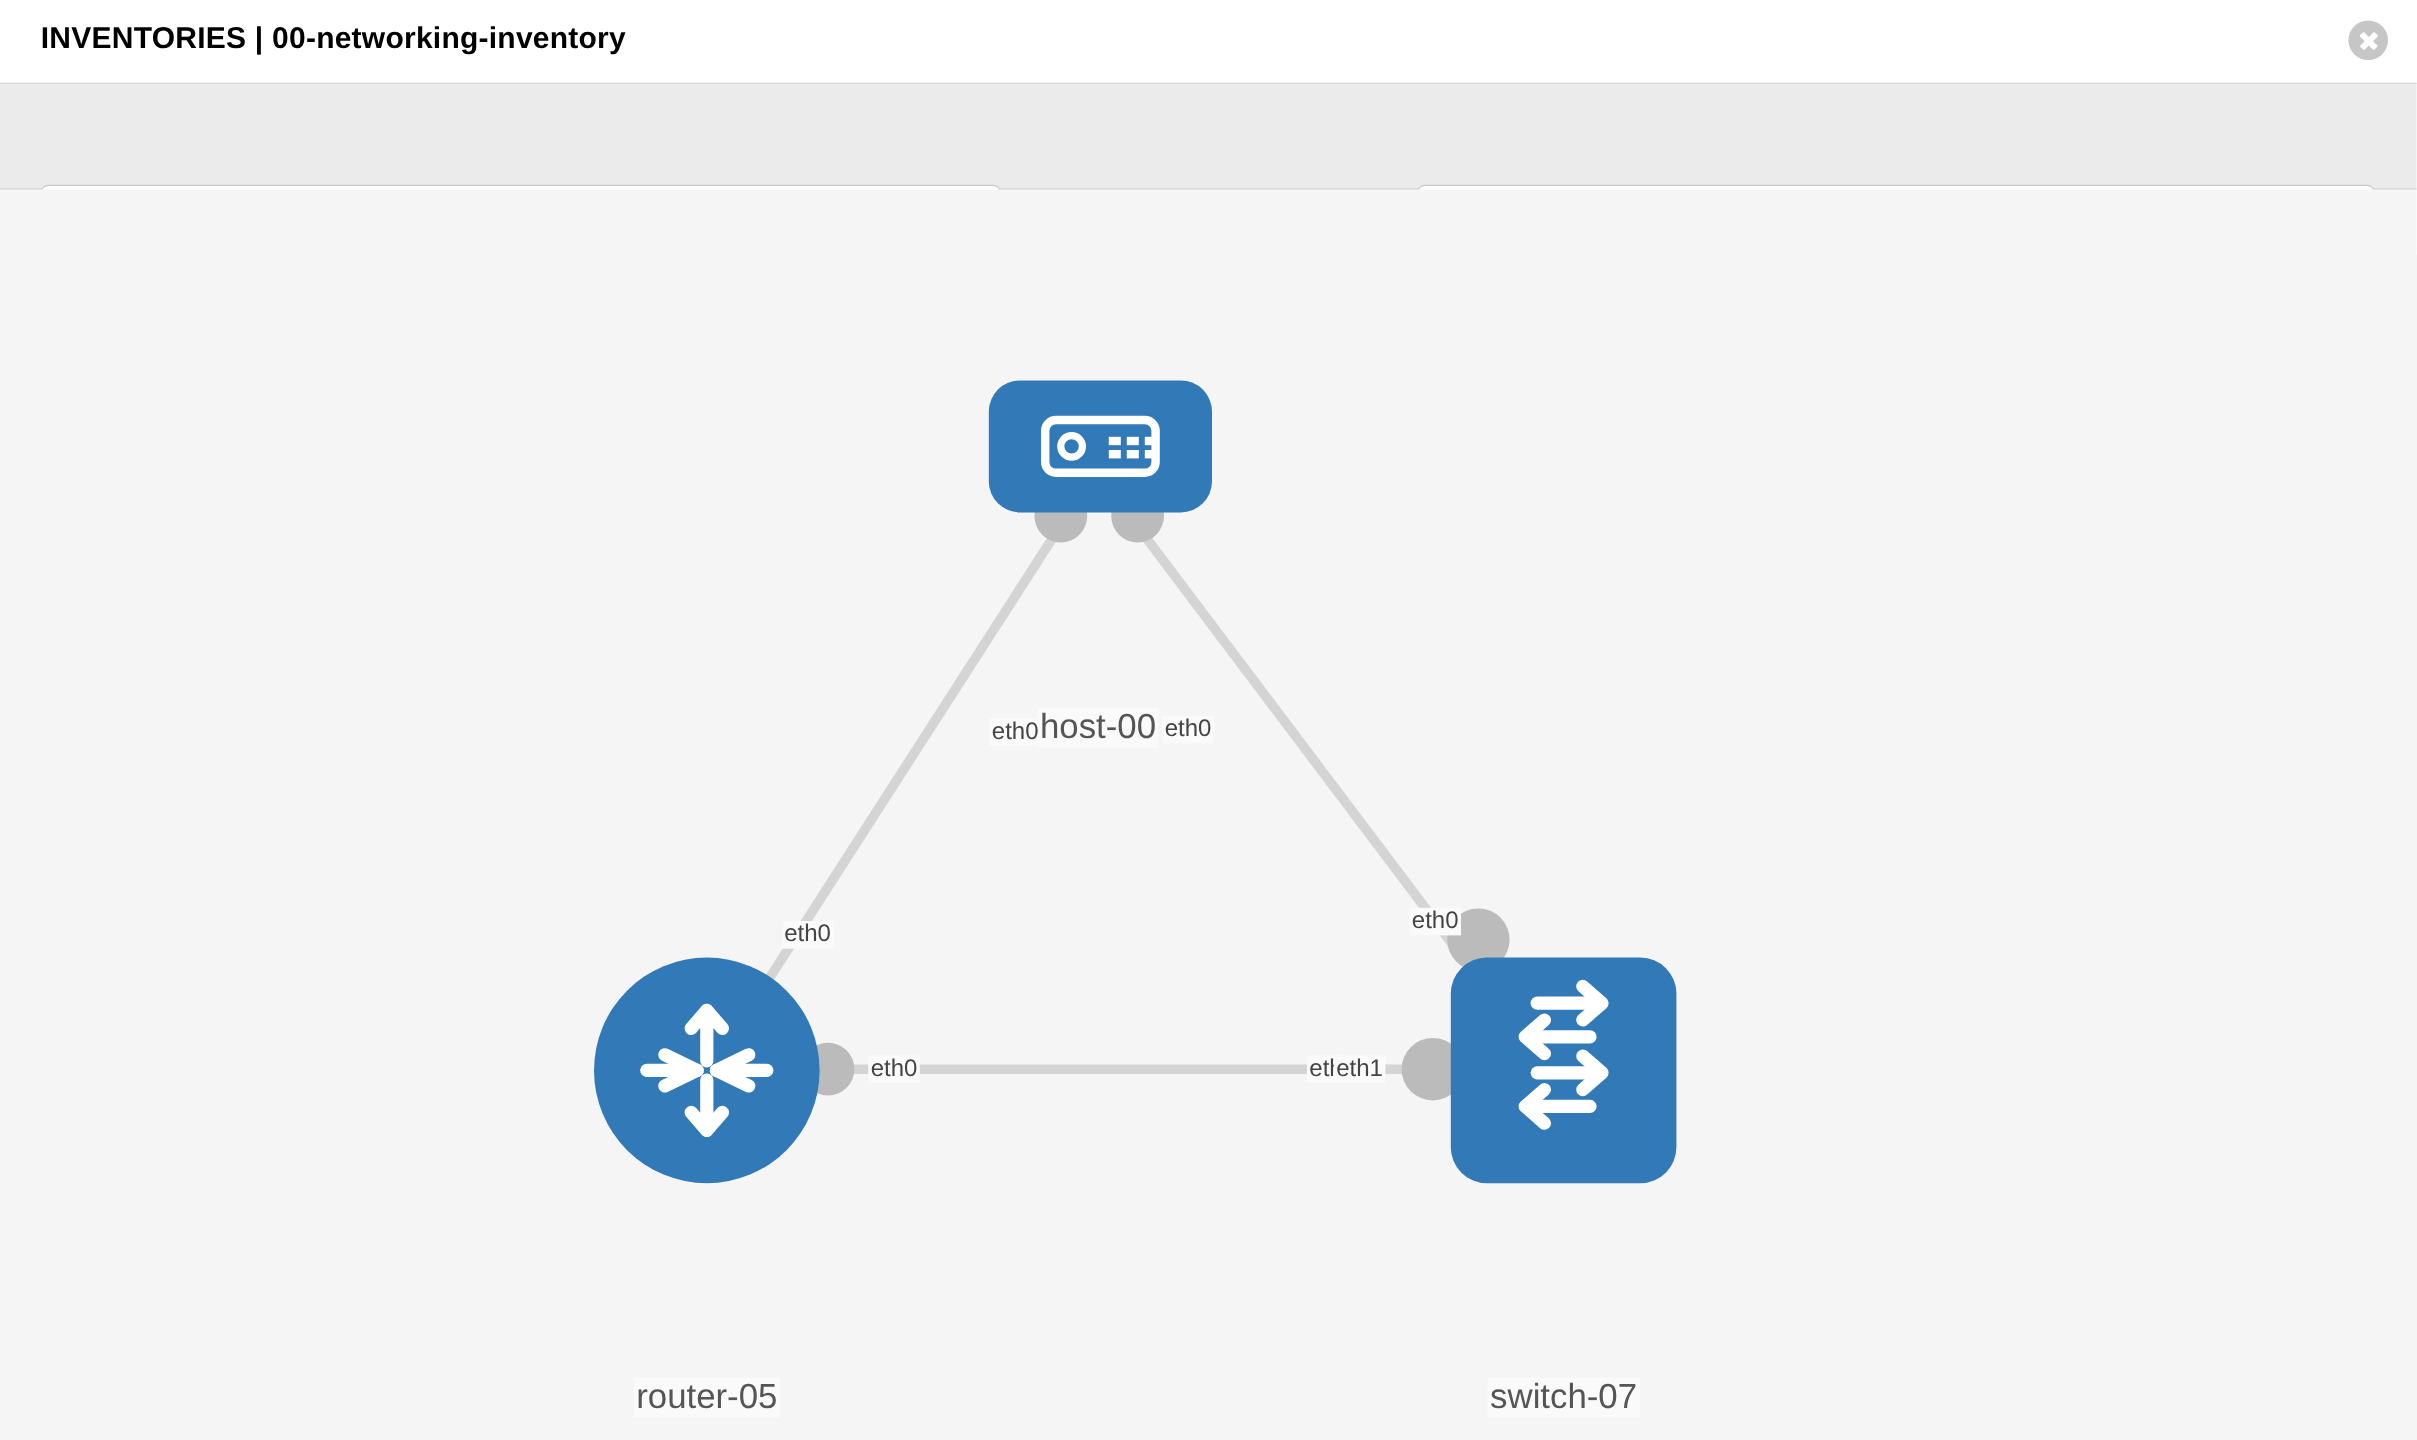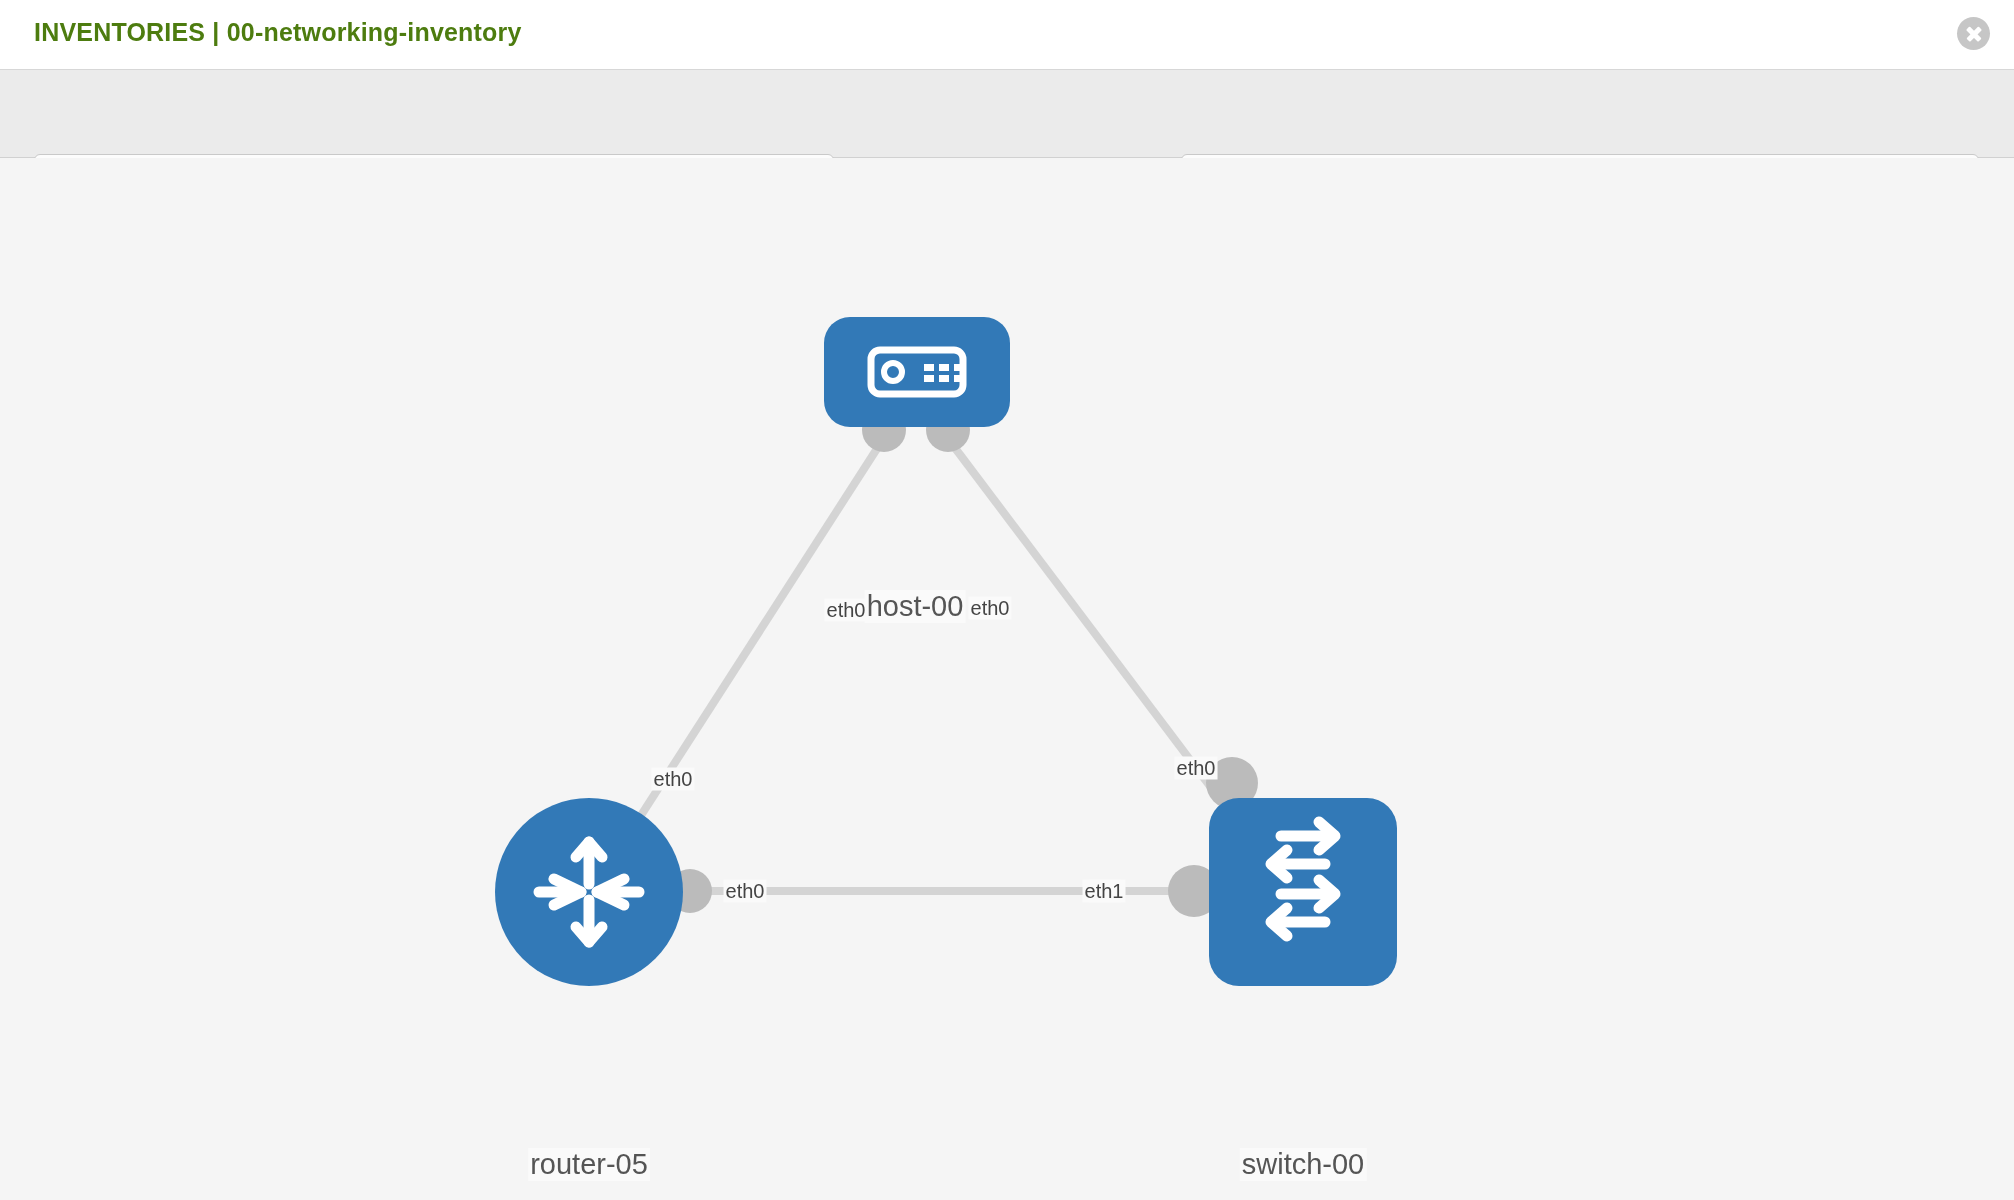--- a/index.html
+++ b/index.html
@@ -24,21 +24,21 @@
     height: 69px;
     background: #ffffff;
     box-sizing: border-box;
   }
   .page-title {
     position: absolute;
     left: 34px;
     top: 18px;
     font-size: 25px;
     font-weight: bold;
-    color: #4d7c0f;
+    color: #000000;
     letter-spacing: 0.2px;
     white-space: nowrap;
   }
   .close-btn {
     position: absolute;
     right: 24px;
     top: 17px;
     width: 33px;
     height: 33px;
     border-radius: 50%;
@@ -271,24 +271,24 @@
       </g>
 
       <g>
         <rect x="1209" y="640" width="188" height="188" rx="30" ry="30" fill="#3279b7"></rect>
         <use href="#glyph-switch" x="1303" y="720"></use>
       </g>
     </svg>
 
     <div class="node-label" style="left:915px; top:432px;">host-00</div>
     <div class="node-label" style="left:589px; top:990px;">router-05</div>
-    <div class="node-label" style="left:1303px; top:990px;">switch-00</div>
+    <div class="node-label" style="left:1303px; top:990px;">switch-07</div>
 
     <div class="iface-label" style="left:846px; top:452px;">eth0</div>
     <div class="iface-label" style="left:990px; top:450px;">eth0</div>
     <div class="iface-label" style="left:673px; top:621px;">eth0</div>
     <div class="iface-label" style="left:1196px; top:610px;">eth0</div>
     <div class="iface-label" style="left:745px; top:733px;">eth0</div>
     <div class="iface-label" style="left:1105px; top:733px;">eth</div>
-    <div class="iface-label" style="left:1104px; top:733px;">eth1</div>
+    <div class="iface-label" style="left:1133px; top:733px;">eth1</div>
 
   </div>
 </div>
 
 </body></html>

